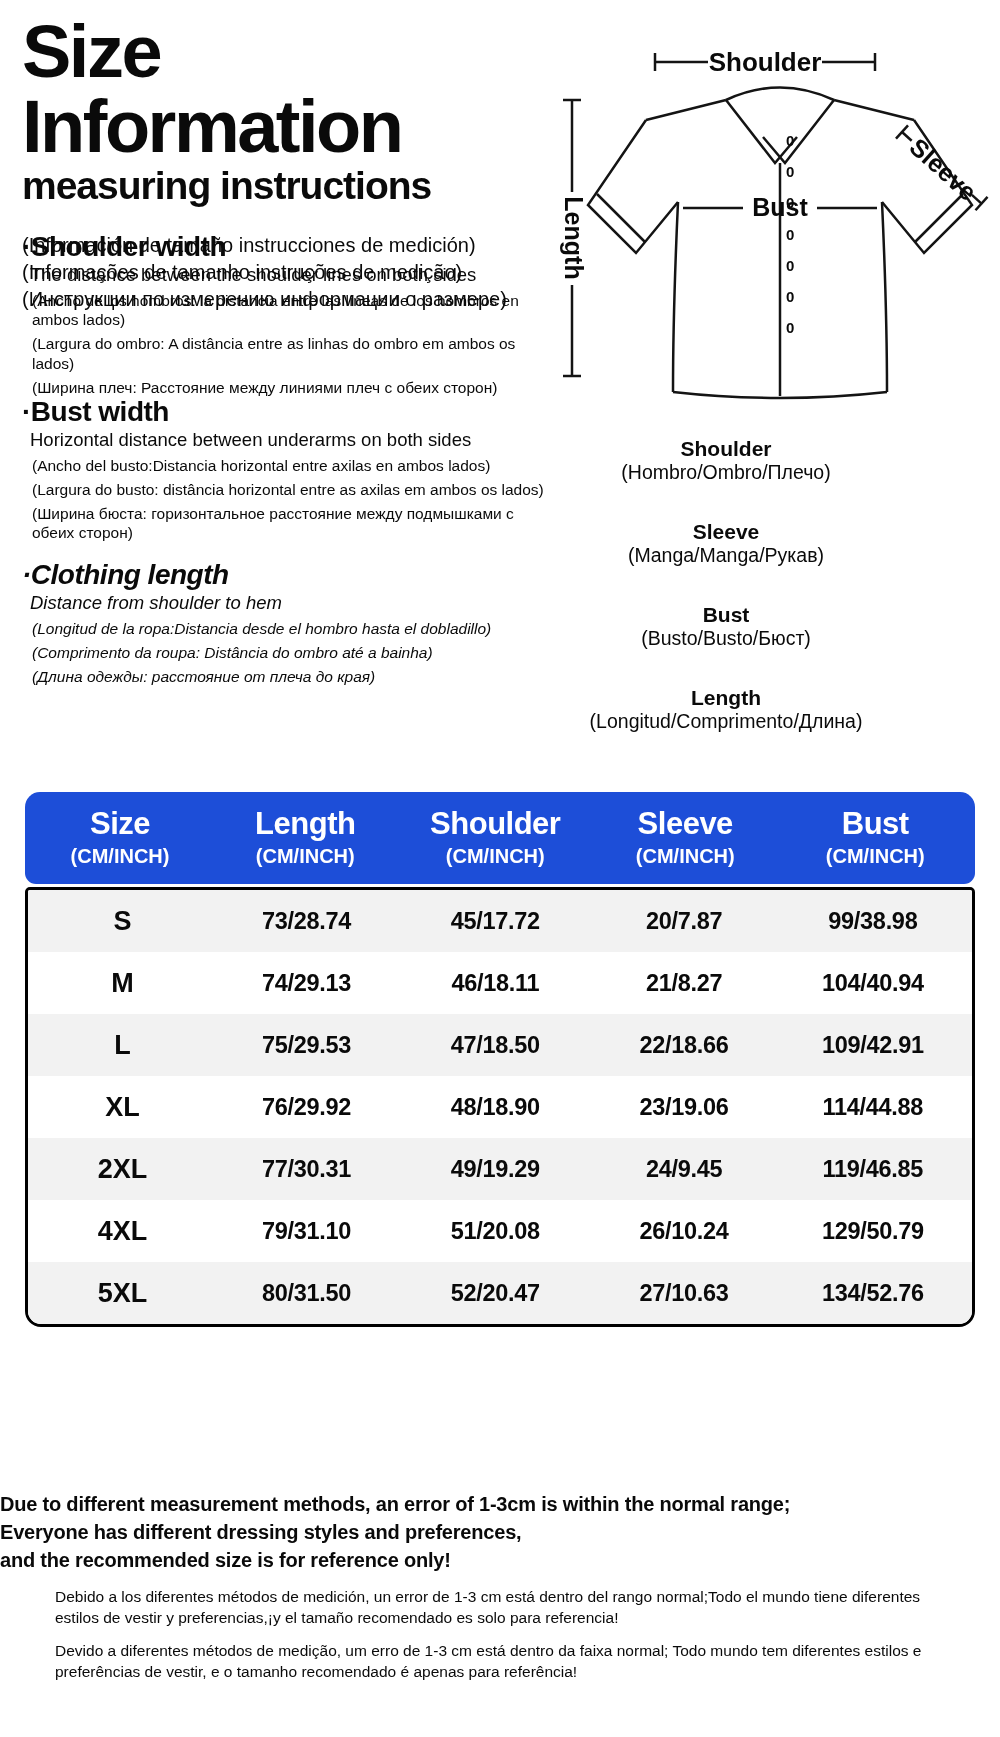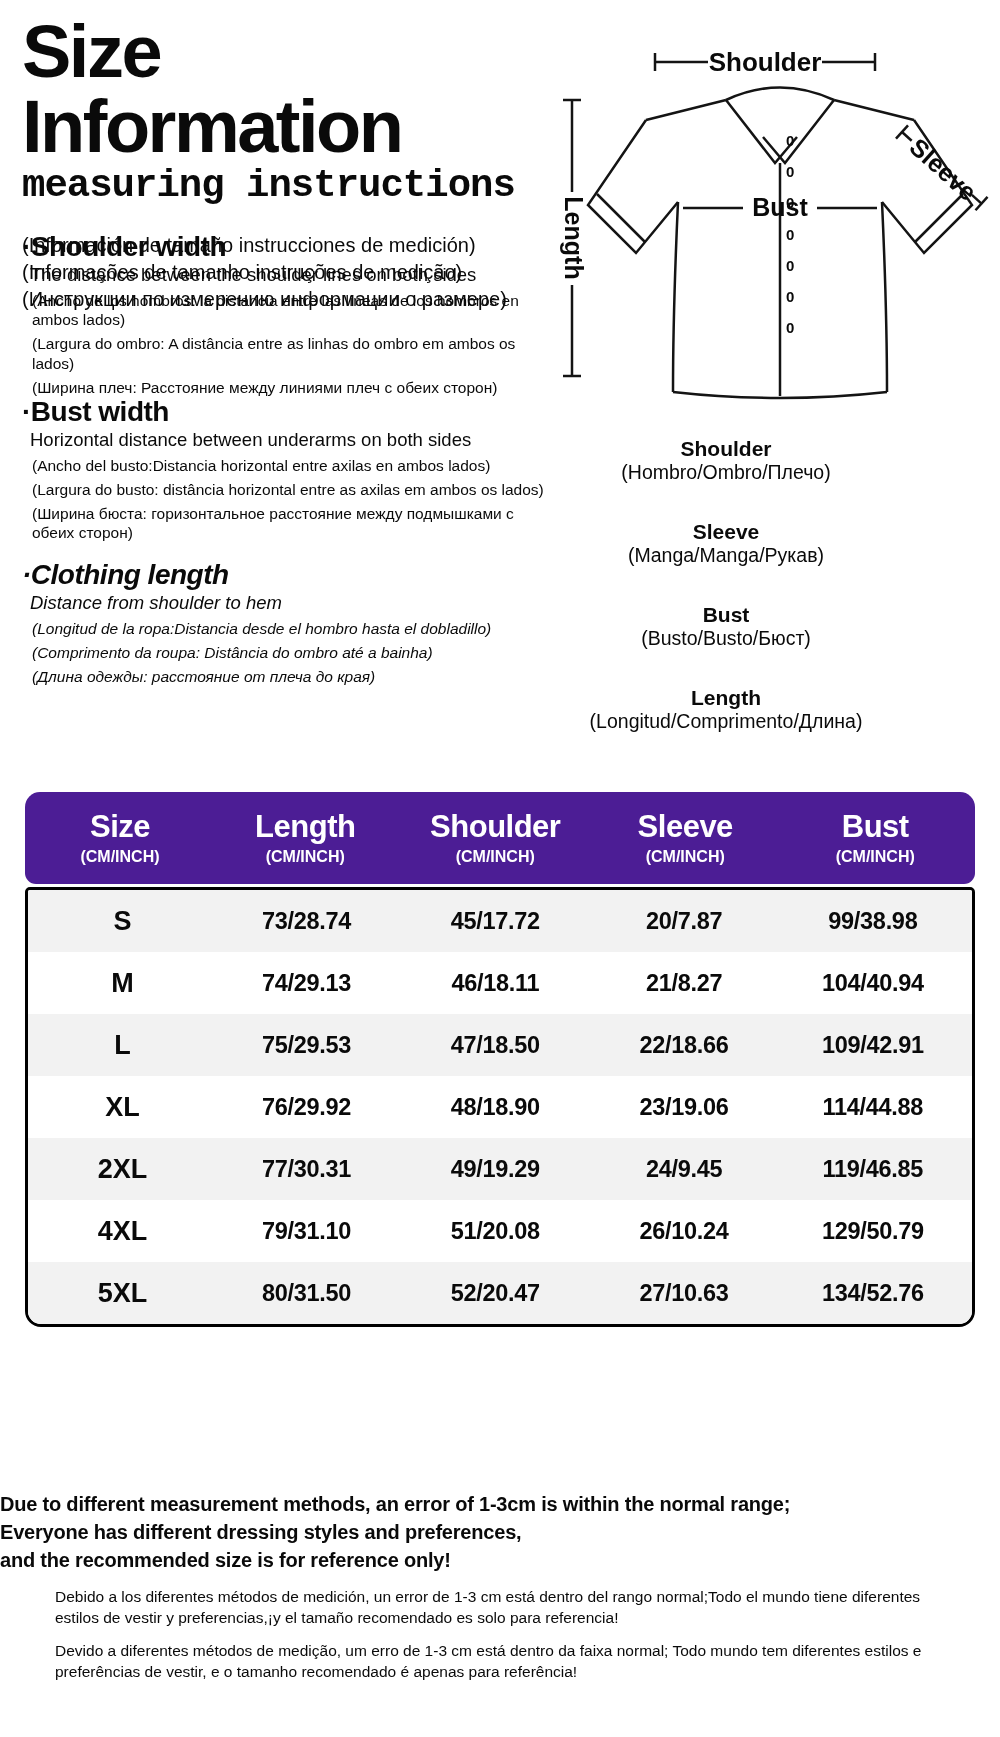--- a/index.html
+++ b/index.html
@@ -4,21 +4,21 @@
 <style>
   html,body{margin:0;padding:0;}
   body{
     width:1000px;height:1737px;position:relative;overflow:hidden;
     background:#ffffff;color:#0a0a0a;
     font-family:"Liberation Sans","DejaVu Sans",sans-serif;
   }
   
   .title-block{position:absolute;left:22px;top:14px;width:520px;}
   .main-title{margin:0;font-size:74px;font-weight:bold;letter-spacing:-2.5px;line-height:1.02;}
-  .sub-title{margin:0;font-size:39px;font-weight:bold;letter-spacing:-1px;line-height:1.1;font-family:Liberation Mono, monospace;}
+  .sub-title{margin:0;font-size:39px;font-weight:bold;letter-spacing:-1px;line-height:1.1;}
   .title-trans{margin-top:24px;}
   .title-trans p{margin:0;font-size:20px;line-height:27px;}
   
   .measure-section{position:absolute;left:22px;width:522px;}
   .sec-shoulder{top:232px;}
   .sec-bust{top:397px;}
   .sec-length{top:560px;font-style:italic;}
   .measure-section h3{margin:0;font-size:28px;font-weight:bold;letter-spacing:-0.5px;line-height:30px;}
   .measure-section .desc{margin:1px 0 0 8px;font-size:18.5px;line-height:23px;}
   .measure-section .trans p{margin:4.5px 0 0 10px;font-size:15.5px;line-height:19.5px;}
@@ -30,27 +30,27 @@
   .d-label{font-size:25px;}
   .d-label-top{font-size:26px;}
   .d-btn{font-size:15px;font-weight:bold;}
   .diagram-legend{position:absolute;left:548px;top:437px;width:356px;text-align:center;}
   .legend-pair{margin-bottom:36px;}
   .legend-term{display:block;font-size:21px;font-weight:bold;line-height:24px;}
   .legend-trans{display:block;font-size:19.5px;line-height:23px;}
   
   .size-table{position:absolute;left:25px;top:792px;width:950px;}
   .table-header{
-    background:#4c1d95;color:#fff;height:92px;
+    background:#1d4ed8;color:#fff;height:92px;
     border-radius:15px 15px 11px 11px;
     display:grid;grid-template-columns:20% 19% 21% 19% 21%;align-items:center;
   }
   .header-cell{text-align:center;}
   .header-label{display:block;font-size:31px;font-weight:bold;letter-spacing:-0.5px;line-height:32px;}
-  .header-unit{display:block;font-size:16px;font-weight:bold;margin-top:5px;}
+  .header-unit{display:block;font-size:20px;font-weight:bold;margin-top:5px;}
   .table-body{margin-top:3px;border:3px solid #000;border-radius:5px 5px 16px 16px;overflow:hidden;background:#fff;}
   .table-row{display:grid;grid-template-columns:20% 19% 21% 19% 21%;height:62px;align-items:center;text-align:center;background:#ffffff;}
   .table-row:nth-child(odd){background:#f2f2f2;}
   .cell-size{font-size:27px;font-weight:bold;}
   .cell-val{font-size:23.5px;font-weight:bold;letter-spacing:-0.3px;}
   
   .disclaimer{position:absolute;left:0;top:1490px;width:1000px;text-align:left;}
   .disclaimer .en p{margin:0;font-size:20px;font-weight:bold;line-height:28px;letter-spacing:-0.2px;}
   .disclaimer .lang{margin:13px auto 0;max-width:890px;font-size:15.5px;line-height:20.5px;}
 </style>

